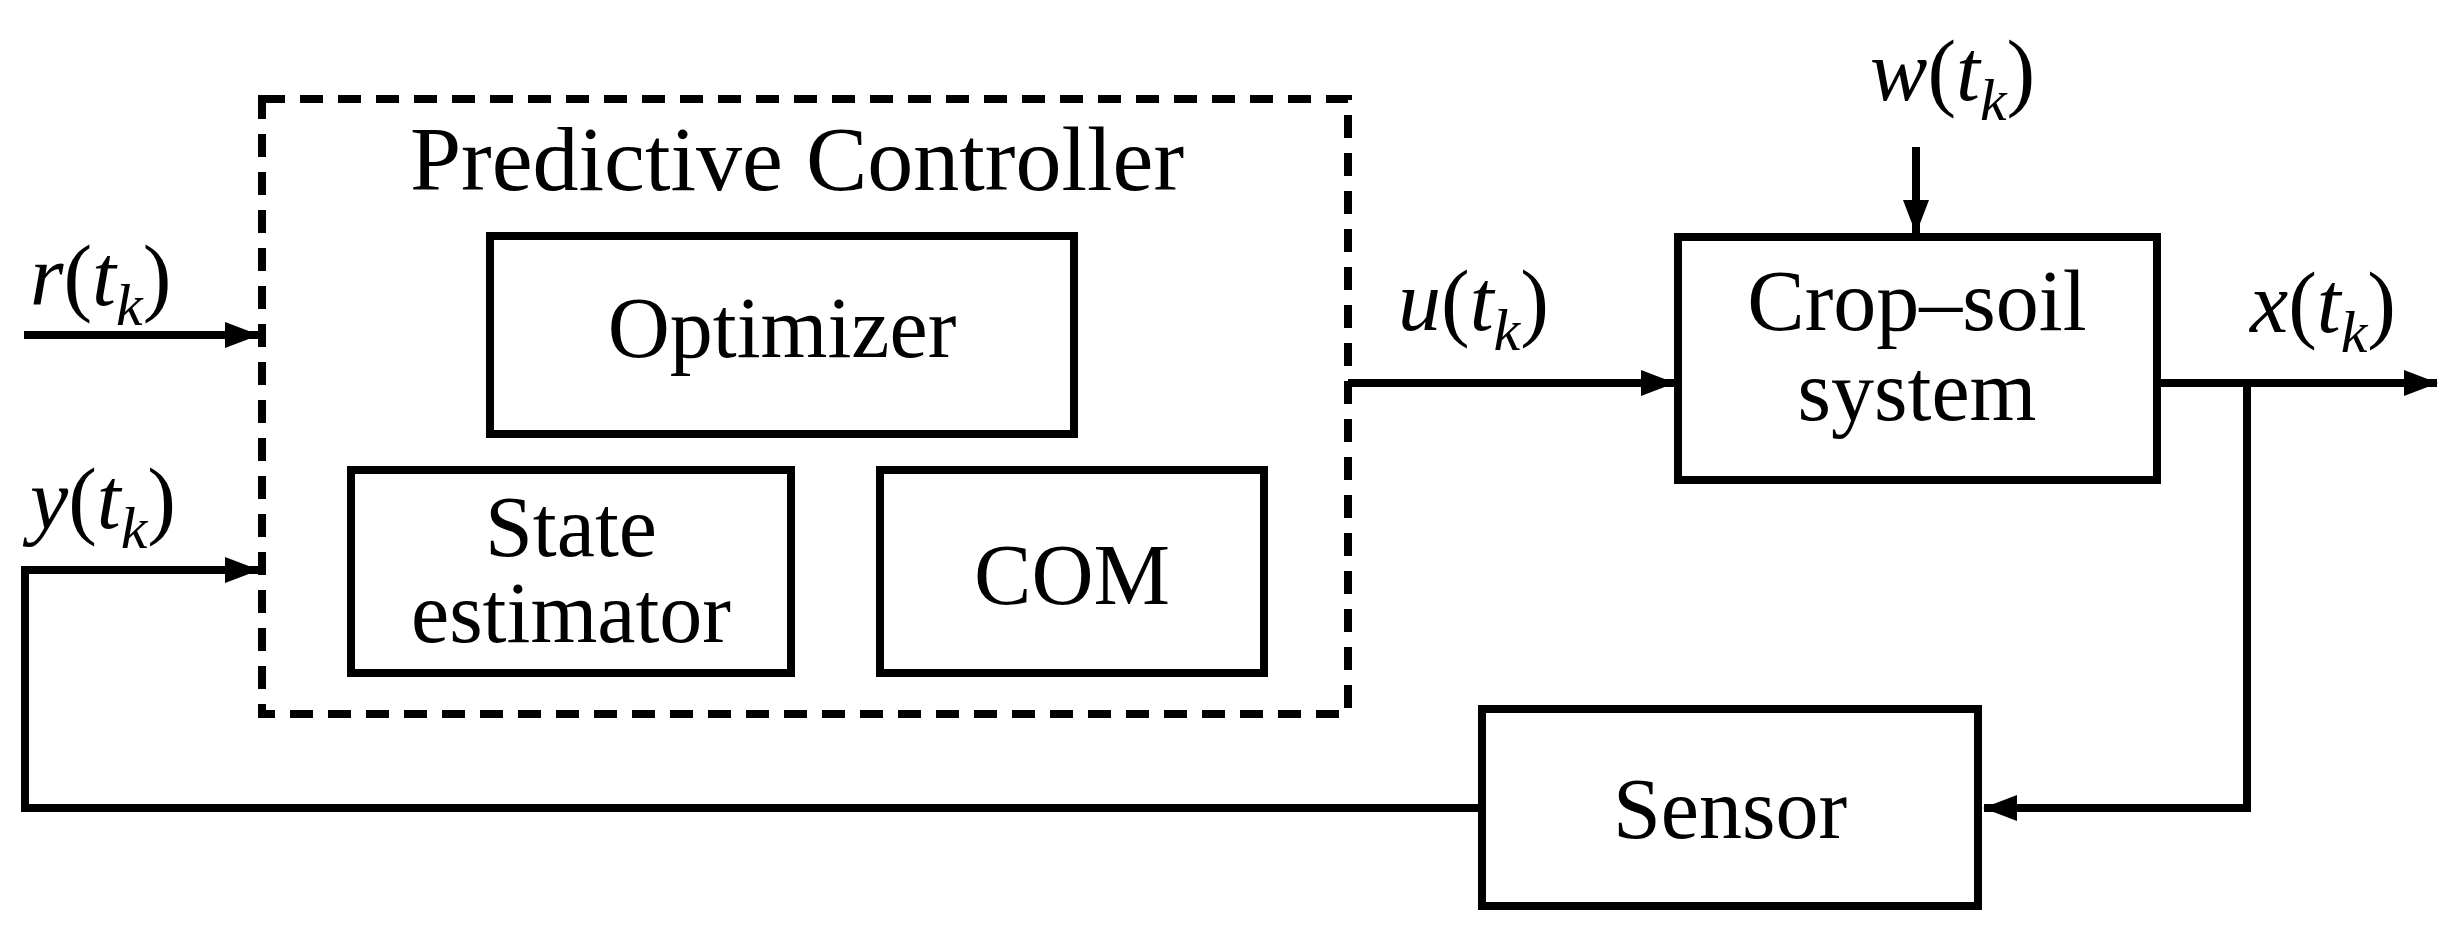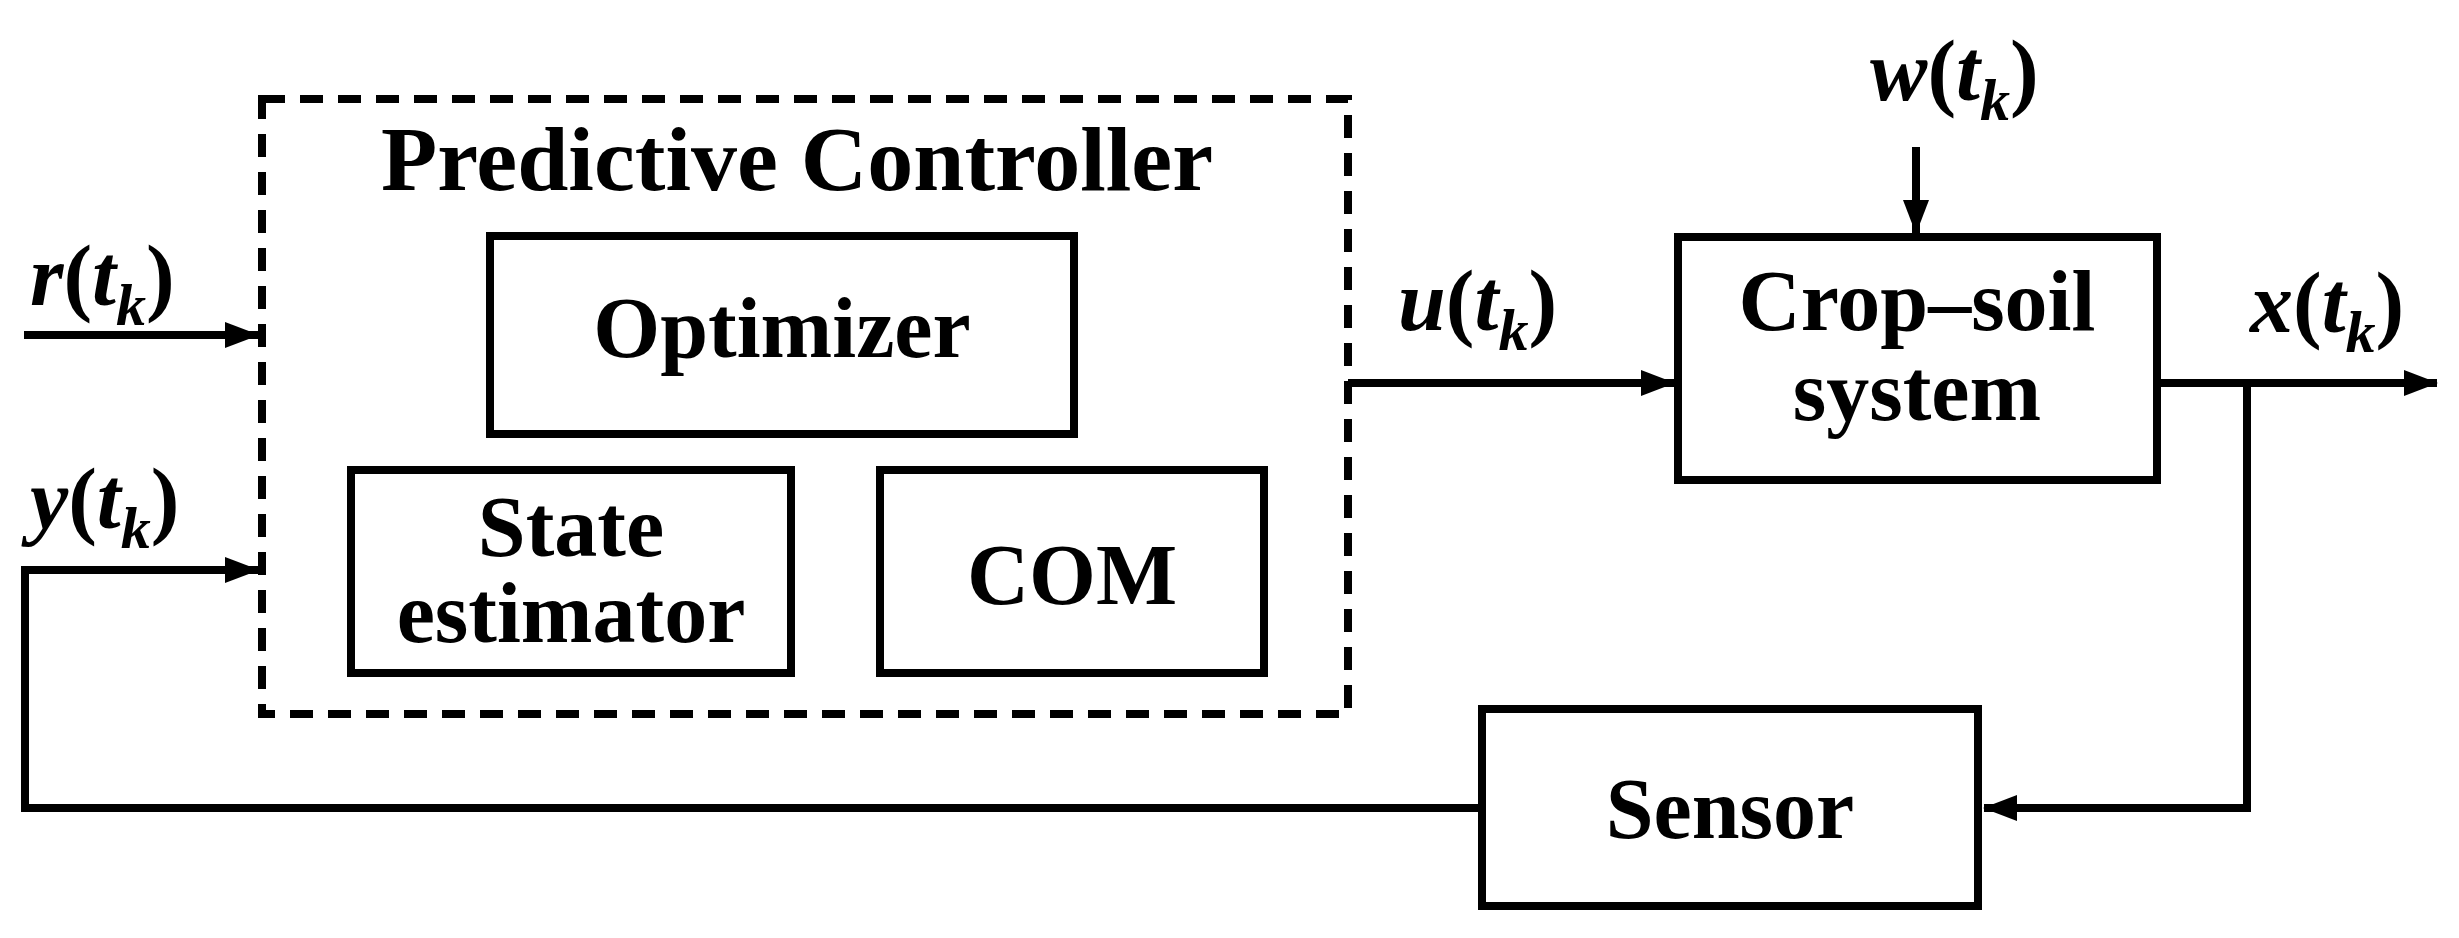--- a/index.html
+++ b/index.html
@@ -8,21 +8,20 @@
     background: #ffffff;
     width: 2459px;
     height: 938px;
     overflow: hidden;
   }
   .stage {
     position: relative;
     width: 2459px;
     height: 938px;
     background: #ffffff;
-    font-weight: bold;
   }
   svg { display: block; }
   .box {
     fill: #ffffff;
     stroke: #000000;
     stroke-width: 8;
   }
   .dashed-box {
     fill: none;
     stroke: #000000;

